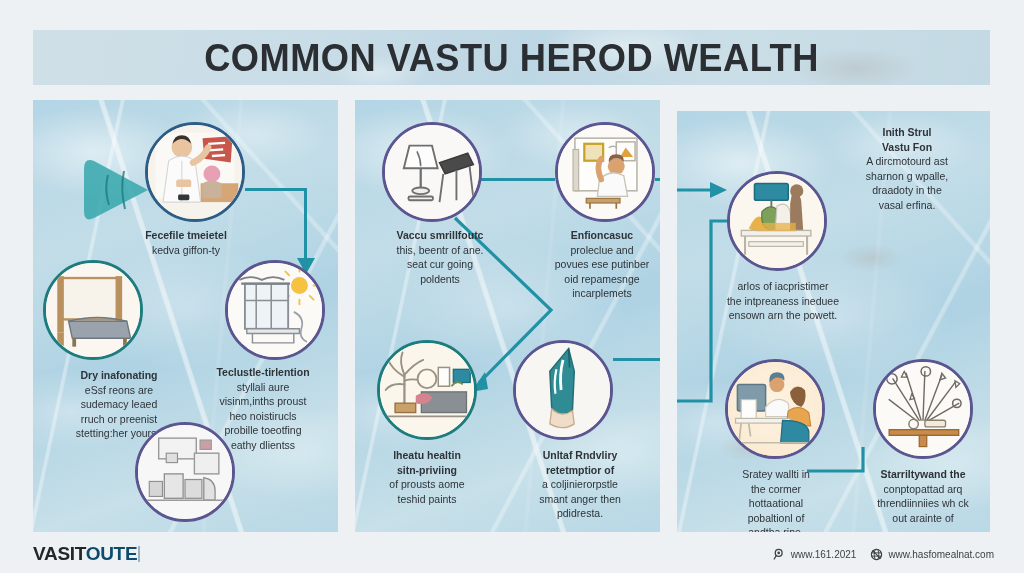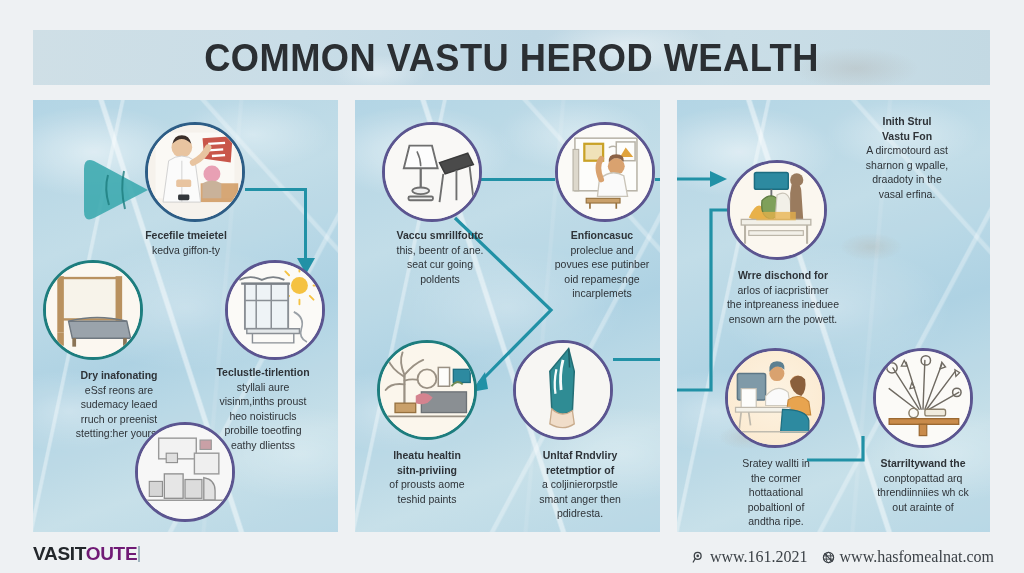--- a/index.html
+++ b/index.html
@@ -40,21 +40,21 @@
     position:absolute;top:100px;height:432px;
     overflow:hidden;
     background:#bcd9e6;
   }
   .panel .tex{
     position:absolute;inset:0;
     opacity:.95;
   }
   #panel-left{left:33px;width:305px;}
   #panel-mid{left:355px;width:305px;}
-  #panel-right{left:677px;width:313px;}
+  #panel-right{left:677px;width:313px;margin-top:11px;}
 
   
   .tex.a{
     background:
       radial-gradient(ellipse 150px 70px at 20% 12%,rgba(255,255,255,.55),transparent 65%),
       radial-gradient(ellipse 120px 55px at 72% 8%,rgba(255,255,255,.4),transparent 65%),
       radial-gradient(ellipse 170px 90px at 50% 48%,rgba(255,255,255,.3),transparent 70%),
       radial-gradient(ellipse 130px 60px at 12% 72%,rgba(255,255,255,.35),transparent 68%),
       radial-gradient(ellipse 140px 70px at 88% 82%,rgba(255,255,255,.3),transparent 68%),
       linear-gradient(160deg,#b3d5e5 0%,#c3dee9 30%,#aed2e3 55%,#c8e1ea 80%,#b8d8e6 100%);
@@ -100,28 +100,28 @@
   
   .footer{
     position:absolute;left:0;right:0;bottom:0;height:41px;background:#eef1f3;
   }
   .logo{
     position:absolute;left:33px;top:11px;
     font-size:19px;font-weight:bold;letter-spacing:-.3px;
     font-family:"Liberation Sans",sans-serif;
   }
   .logo .p1{color:#23272b;}
-  .logo .p2{color:#701a75;}
+  .logo .p2{color:#0c4a6e;}
   .logo .bar{display:inline-block;width:1.5px;height:16px;background:#9fb3bd;
      vertical-align:-2px;margin-left:1px;}
   .meta{
     position:absolute;right:30px;top:16px;
     display:flex;align-items:center;gap:14px;
-    font-size:16px;color:#3c4247;
-    font-family:Liberation Serif, serif;
+    font-size:10px;color:#3c4247;
+    font-family:Liberation Sans, sans-serif;
   }
   .meta .grp{display:flex;align-items:center;gap:5px;}
   .meta svg{display:block;}
 </style>
 </head>
 <body>
 
 <div id="stage">
 
   <div class="header-band">
@@ -376,21 +376,20 @@
         <path d="M50 34 q10 -6 14 6 l2 22 l-18 0 Z" fill="#f2f0e8" stroke="#c9c4b8" stroke-width="1.2"></path>
         <path d="M66 20 q10 0 10 12 l2 30 l-14 0 l0 -30 Z" fill="#9a7b5e"></path>
         <circle cx="71" cy="18" r="7" fill="#9a7b5e"></circle>
         <rect x="12" y="60" width="74" height="6" fill="#f2f0e8" stroke="#b9b3a6" stroke-width="1.4"></rect>
         <path d="M16 66 l0 20 M82 66 l0 20" stroke="#b9b3a6" stroke-width="2.2"></path>
         <rect x="20" y="72" width="58" height="5" fill="#f2f0e8" stroke="#b9b3a6" stroke-width="1.2"></rect>
         <rect x="28" y="52" width="42" height="9" fill="#e8b14a" opacity=".75"></rect>
       </svg>
     </div>
     <div class="cap" style="left:10px;top:168px;width:192px;">
-      <span class="l" style="font-weight:bold">Wrre dischond for</span>
       <span class="l">arlos of iacpristimer</span>
       <span class="l">the intpreaness ineduee</span>
       <span class="l">ensown arn the powett.</span>
     </div>
 
     <div class="circ purple" style="left:48px;top:248px;width:100px;height:100px;">
       <svg class="art" viewBox="0 0 100 100">
         <defs>
           <radialGradient id="gw" cx="50%" cy="45%" r="65%">
             <stop offset="0%" stop-color="#fdf3e2"></stop>

